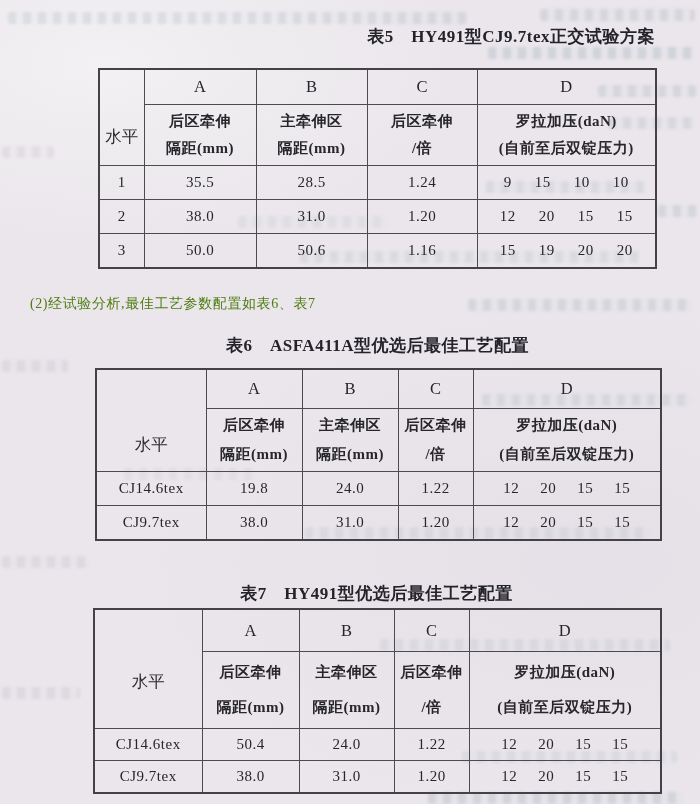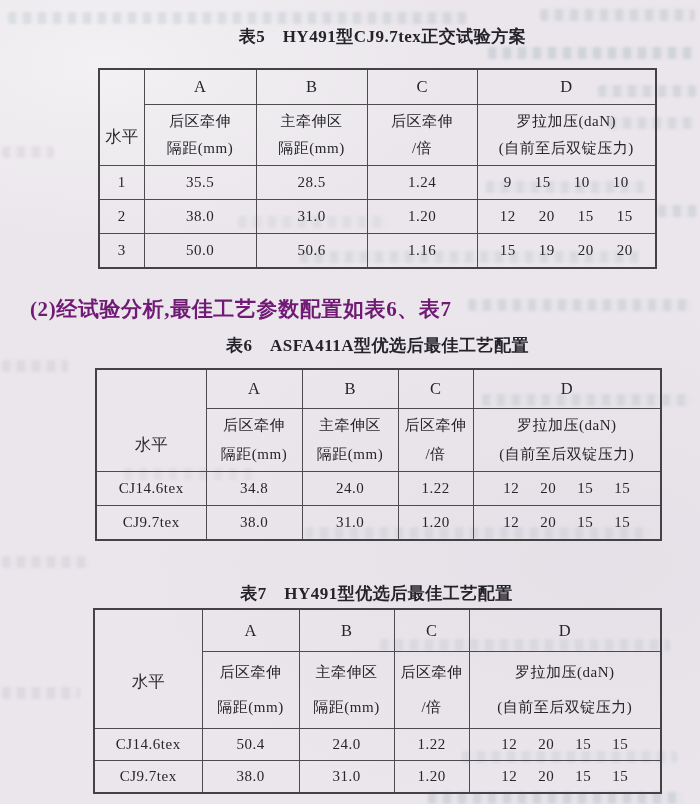--- a/index.html
+++ b/index.html
@@ -21,47 +21,47 @@
   .bleed.pink{
     background:repeating-linear-gradient(90deg, rgba(156,144,163,.38) 0 8px, rgba(156,144,163,.06) 8px 15px);
   }
   
   .tbl-title{
     position:absolute;text-align:center;
     font-size:17px;font-weight:bold;letter-spacing:.5px;color:#242329;
   }
   .para{
     position:absolute;left:30px;top:295px;width:640px;
-    font-size:21px;letter-spacing:.6px;color:#701a75;font-weight:bold;
+    font-size:14px;letter-spacing:.6px;color:#4d7c0f;
   }
   
   table.dtable{
     position:absolute;border-collapse:collapse;table-layout:fixed;
     border:2.5px solid #454245;background:transparent;
   }
   table.dtable td{
     border:1.5px solid #4e4b4e;text-align:center;vertical-align:middle;
     padding:0;font-size:15px;color:#27262b;letter-spacing:.5px;
   }
   tr.r-letters td{font-size:16.5px;letter-spacing:0;}
-  .dl{display:block;}
+  .dl{display:block;font-weight:bold;}
   .corner-txt{position:relative;display:inline-block;text-align:right;}
   .dflex{display:flex;justify-content:center;gap:21px;}
   
   .t5{left:98px;top:68px;width:557px;}
   .t5 col:nth-child(1){width:45px}.t5 col:nth-child(2){width:112px}
   .t5 col:nth-child(3){width:111px}.t5 col:nth-child(4){width:110px}
   .t5 col:nth-child(5){width:179px}
   .t5 tr.r-letters td{height:34px}
   .t5 tr.r-desc td{height:60px}
   .t5 tr.r-data td{height:33px}
   .t5 .dl{line-height:27px}
   .t5 .corner-txt{top:19px}
   .t5 .dflex{gap:23px}
-  .title5{left:104px;top:25px;width:557px;}
+  .title5{left:98px;top:25px;width:557px;text-align:right;}
   
   .t6{left:95px;top:368px;width:565px;}
   .t6 col:nth-child(1){width:110px}.t6 col:nth-child(2){width:96px}
   .t6 col:nth-child(3){width:96px}.t6 col:nth-child(4){width:75px}
   .t6 col:nth-child(5){width:188px}
   .t6 tr.r-letters td{height:38px}
   .t6 tr.r-desc td{height:62px}
   .t6 tr.r-data td{height:33px}
   .t6 .dl{line-height:29px}
   .t6 .corner-txt{top:24px}
@@ -214,21 +214,21 @@
           <span class="dl">后区牵伸</span>
           <span class="dl">/倍</span>
         </td>
       <td>
           <span class="dl">罗拉加压(daN)</span>
           <span class="dl">(自前至后双锭压力)</span>
         </td>
     </tr>
     <tr class="r-data">
       <td>CJ14.6tex</td>
-      <td>34.8</td>
+      <td>19.8</td>
       <td>24.0</td>
       <td>1.22</td>
       <td>
           <div class="dflex">
             <span>12</span>
             <span>20</span>
             <span>15</span>
             <span>15</span>
           </div>
         </td>

